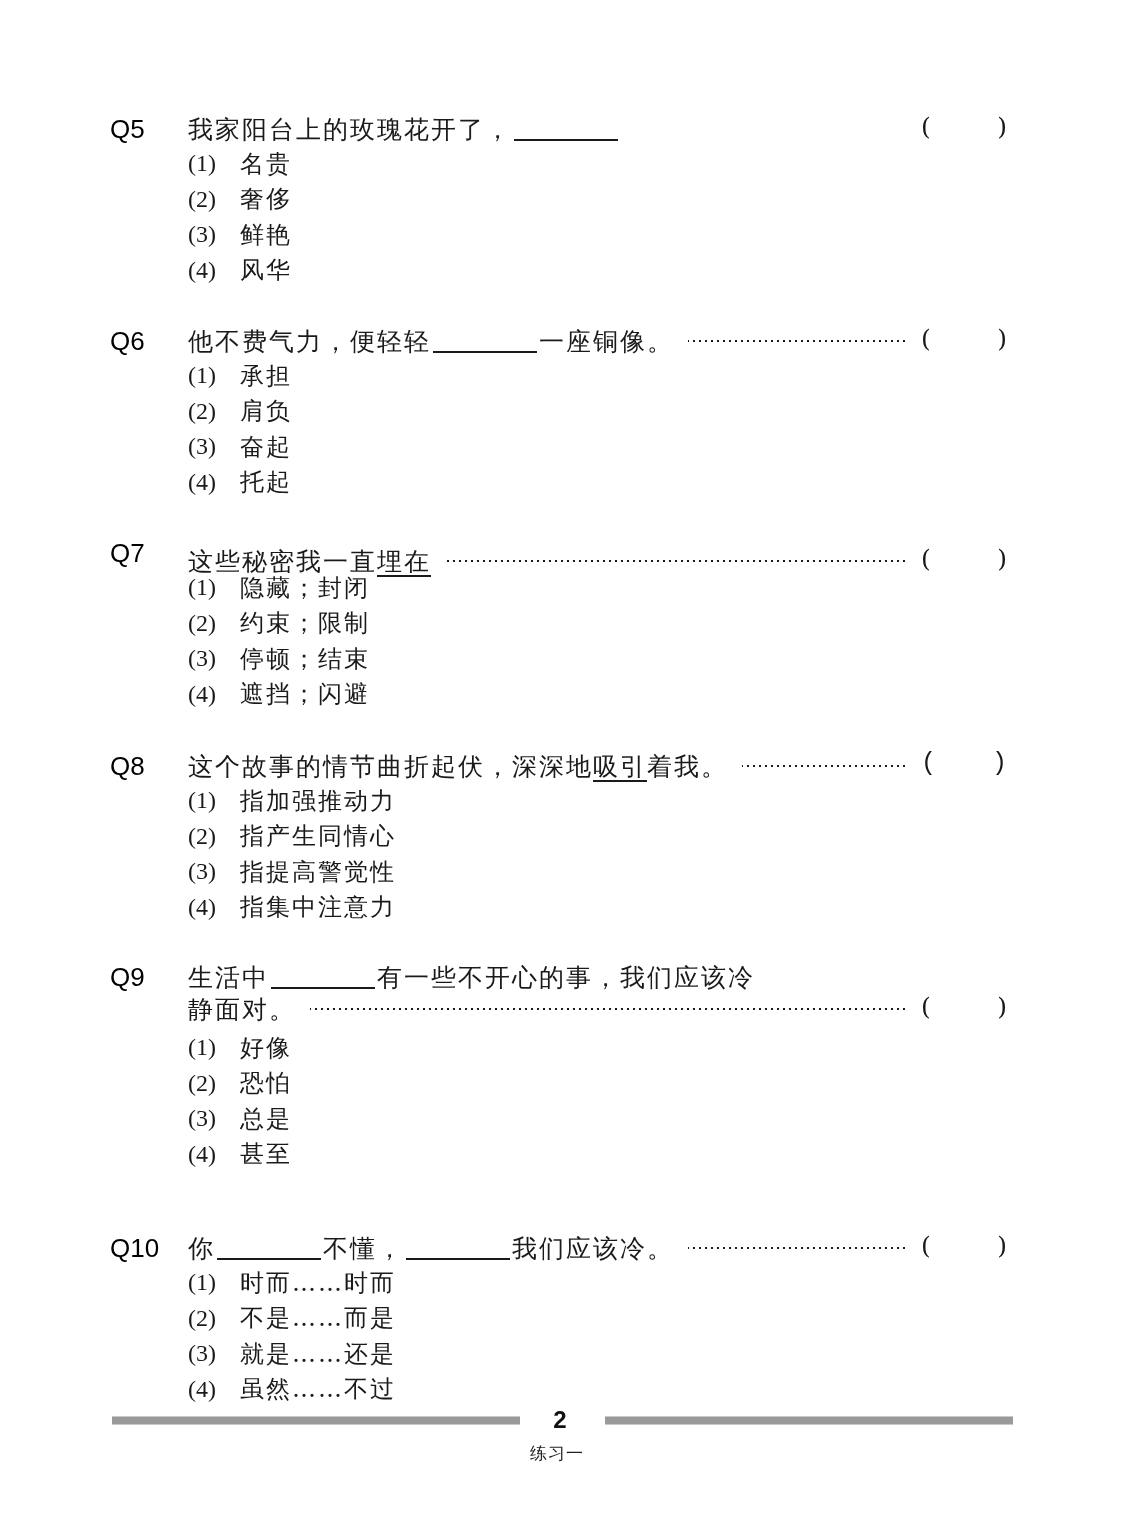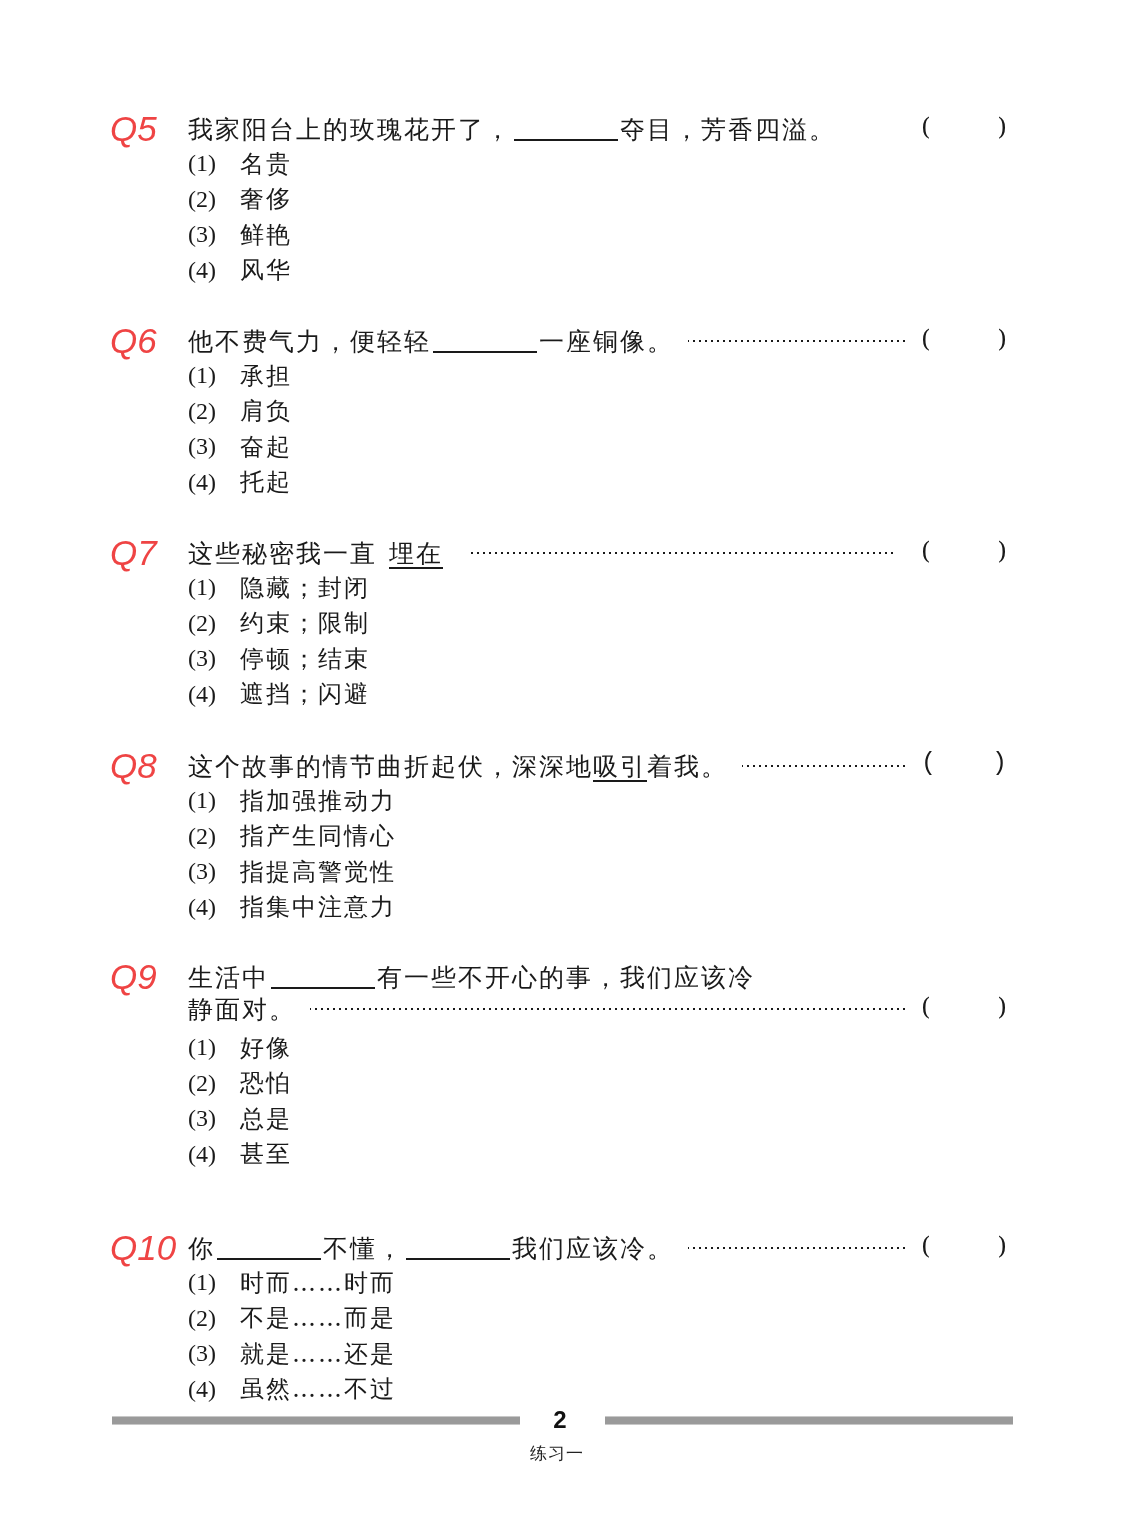--- a/index.html
+++ b/index.html
@@ -24,24 +24,23 @@
     .question {
       position: absolute;
       left: 110px;
       width: 905px;
     }
     .q-num {
       position: absolute;
       left: 0;
       top: 0;
       font-family: "Liberation Sans", "DejaVu Sans", sans-serif;
-      font-size: 35px;
+      font-size: 26px;
       line-height: 34px;
-      color: #ef4444;
-      font-style: italic;
+      color: #000000;
     }
     .q-line {
       position: absolute;
       left: 78px;
       right: 0;
       height: 34px;
       display: flex;
       align-items: center;
       font-size: 25px;
       letter-spacing: 2px;
@@ -151,21 +150,20 @@
 </head>
 <body>
 
 <div class="page">
 
   <div class="question" style="top:112px; height:180px;">
     <div class="q-num">Q5</div>
     <div class="q-line" style="top:0;">
       <span class="q-text">我家阳台上的玫瑰花开了，</span>
       <span class="blank"></span>
-      <span class="q-text">夺目，芳香四溢。</span>
       <span class="leader none"></span>
       <span class="answer-box">
         <span class="lp">(</span>
         <span class="rp">)</span>
       </span>
     </div>
     <div class="options" style="top:34px;">
       <div class="option">
           <span class="opt-num">(1)</span>
           <span>名贵</span>
@@ -212,21 +210,21 @@
         </div>
       <div class="option">
           <span class="opt-num">(4)</span>
           <span>托起</span>
         </div>
     </div>
   </div>
 
   <div class="question" style="top:536px; height:180px;">
     <div class="q-num">Q7</div>
-    <div class="q-line" style="top:0;gap:12px;">
+    <div class="q-line" style="top:8px;">
       <span class="q-text">这些秘密我一直</span>
       <span class="q-text underlined">埋在</span>
       <span class="leader"></span>
       <span class="answer-box">
         <span class="lp">(</span>
         <span class="rp">)</span>
       </span>
     </div>
     <div class="options" style="top:34px;">
       <div class="option">

